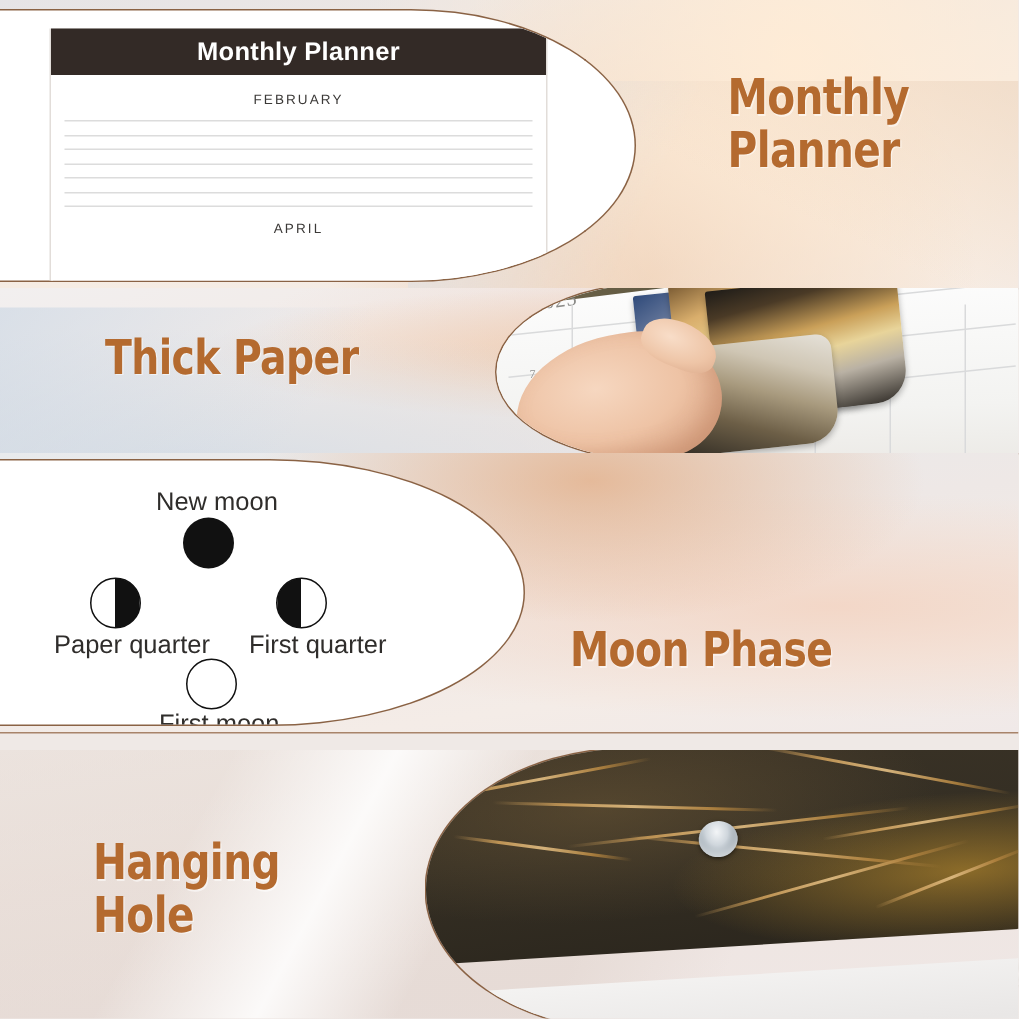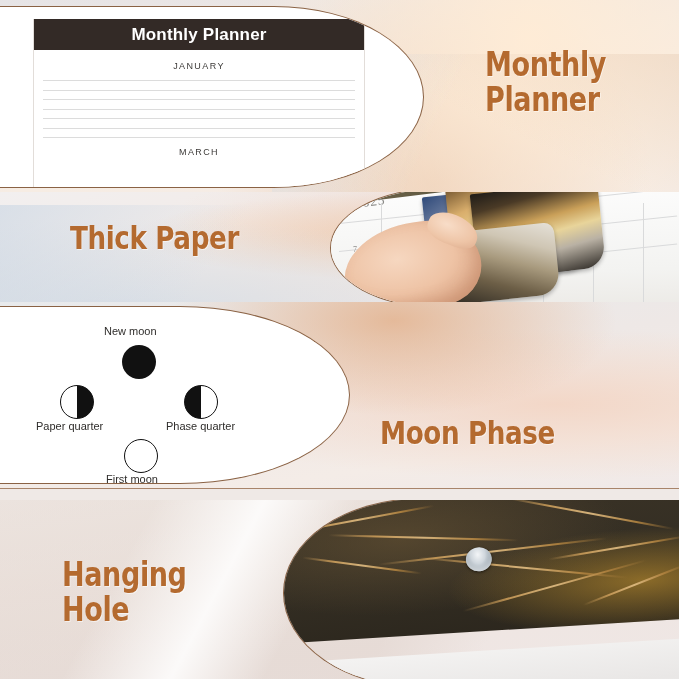--- a/index.html
+++ b/index.html
@@ -154,21 +154,21 @@
       radial-gradient(ellipse at 58% 10%, rgba(226,170,128,.75) 0%, rgba(226,170,128,0) 40%),
       radial-gradient(ellipse at 82% 55%, rgba(243,213,196,.9) 0%, rgba(243,213,196,0) 52%),
       linear-gradient(172deg,#e8eaec 0%,#eee8e6 40%,#f4ece7 78%,#f0e9e8 100%);
   }
   .card-moon {
     position:absolute; left:-6px; top:4px; width:356px; height:178px;
     background:#fff; border:1px solid #8a6244; border-left:none;
     border-top-right-radius:170px 89px; border-bottom-right-radius:170px 89px;
     overflow:hidden;
   }
-  .moon-label { position:absolute; font-size:11px; color:#2f2d2b; white-space:nowrap; }
+  .moon-label { position:absolute; font-size:17px; color:#2f2d2b; white-space:nowrap; }
   .moon-disc { position:absolute; width:34px; height:34px; border-radius:50%; }
   .disc-new  { background:#111; }
   .disc-full { background:#fff; border:1.6px solid #111; }
   .disc-last { background:linear-gradient(90deg,#fff 0 50%, #111 50% 100%); border:1.6px solid #111; }
   .disc-first{ background:linear-gradient(90deg,#111 0 50%, #fff 50% 100%); border:1.6px solid #111; }
 
   
   #row4 { top:500px; height:191px; }
   #row4 .rowbg {
     background:
@@ -225,29 +225,29 @@
 
   <section class="row" id="row1">
     <div class="rowbg"></div>
     <div class="bgmtn"></div>
 
     <div class="card-planner">
       <div class="planner-sheet">
         <div class="planner-titlebar">Monthly Planner</div>
         <div class="planner-grid">
           <div class="planner-col">
-            <div class="planner-month">JANUARY</div>
-            <div class="planner-line"></div>
-            <div class="planner-line"></div>
-            <div class="planner-line"></div>
-            <div class="planner-line"></div>
-            <div class="planner-line"></div>
-            <div class="planner-line"></div>
-            <div class="planner-line"></div>
-            <div class="planner-month bottom">MARCH</div>
+            <div class="planner-month">FEBRUARY</div>
+            <div class="planner-line"></div>
+            <div class="planner-line"></div>
+            <div class="planner-line"></div>
+            <div class="planner-line"></div>
+            <div class="planner-line"></div>
+            <div class="planner-line"></div>
+            <div class="planner-line"></div>
+            <div class="planner-month bottom">APRIL</div>
           </div>
         </div>
       </div>
     </div>
 
     <div class="feat-heading" style="left:485px; top:48px; font-size:33px;">Monthly
 Planner</div>
   </section>
   <div class="divider" style="top:192px;"></div>
 
@@ -293,21 +293,21 @@
     <div class="rowbg"></div>
 
     <div class="card-moon">
       <div class="moon-label" style="left:110px; top:18px;">New moon</div>
       <div class="moon-disc disc-new" style="left:128px; top:38px;"></div>
 
       <div class="moon-disc disc-last" style="left:66px; top:78px;"></div>
       <div class="moon-label" style="left:42px; top:113px;">Paper quarter</div>
 
       <div class="moon-disc disc-first" style="left:190px; top:78px;"></div>
-      <div class="moon-label" style="left:172px; top:113px;">Phase quarter</div>
+      <div class="moon-label" style="left:172px; top:113px;">First quarter</div>
 
       <div class="moon-disc disc-full" style="left:130px; top:132px;"></div>
       <div class="moon-label" style="left:112px; top:166px;">First moon</div>
     </div>
 
     <div class="feat-heading" style="left:380px; top:115px; font-size:32px;">Moon Phase</div>
   </section>
   <div class="divider" style="top:488px;"></div>
 
   <section class="row" id="row4">

